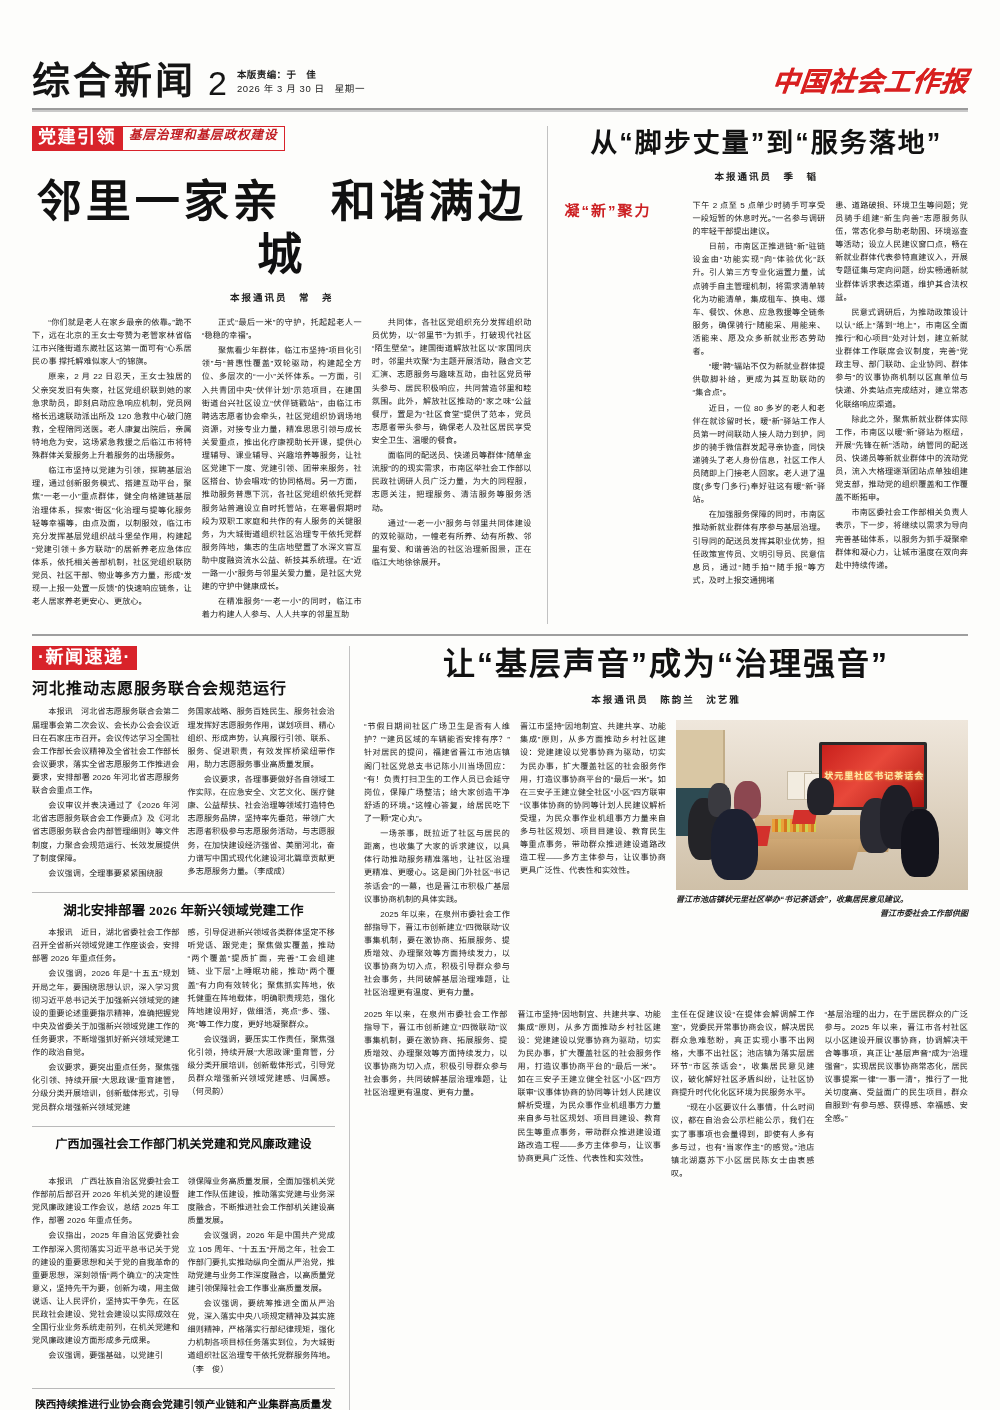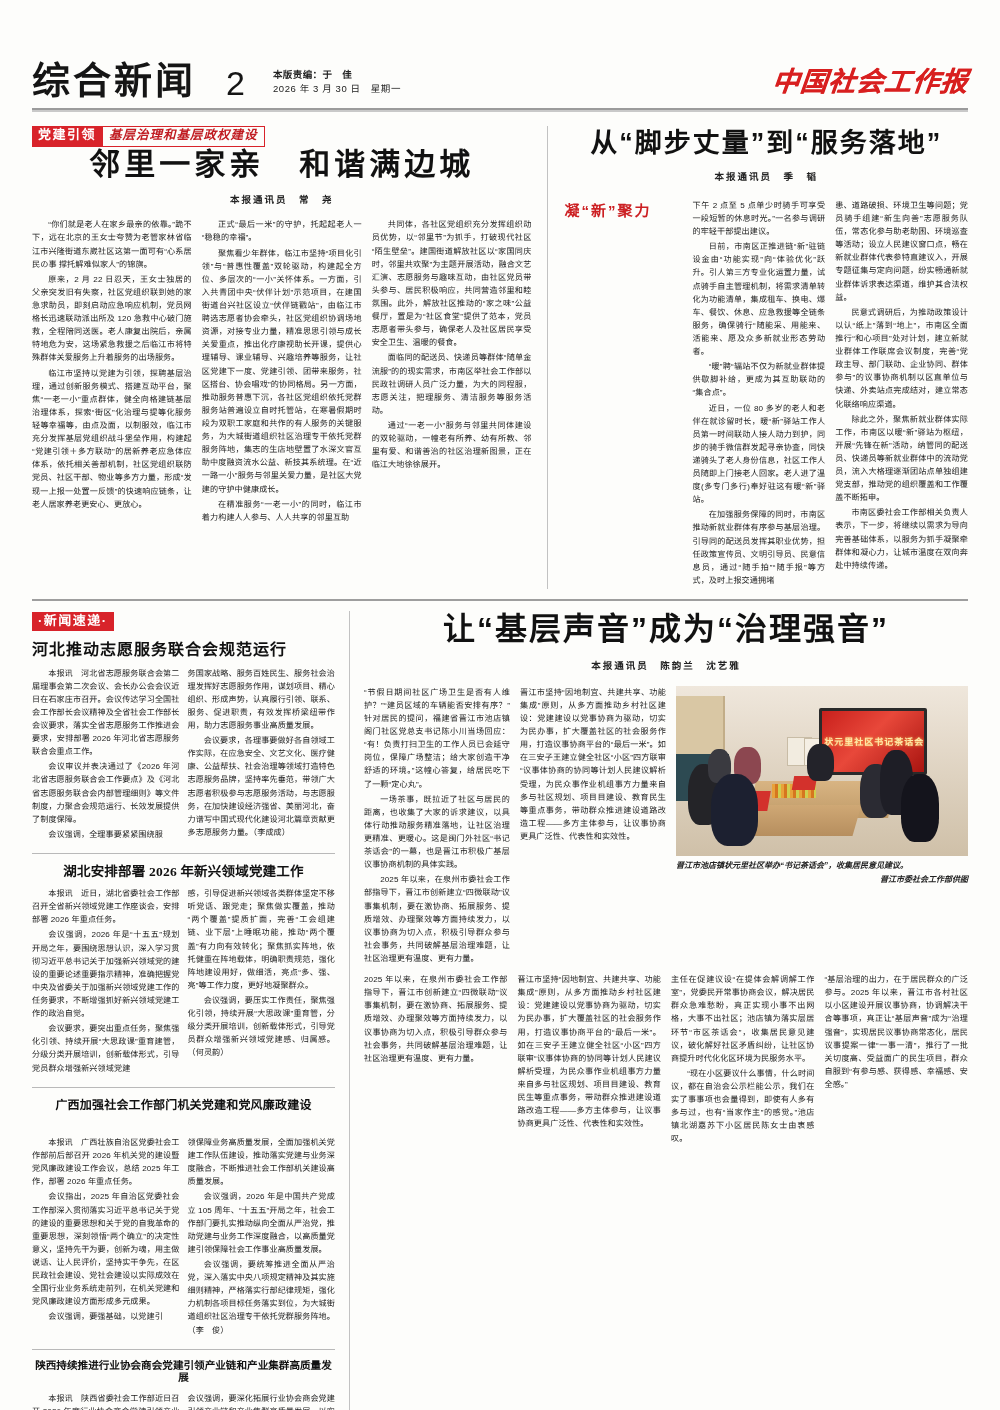--- a/index.html
+++ b/index.html
@@ -21,21 +21,21 @@
   }
 
   
   .masthead{
     display:flex;
     align-items:flex-end;
     justify-content:space-between;
     padding-top:38px;
     height:62px;
   }
-  .mast-left{display:flex;align-items:flex-end;gap:28px;}
+  .mast-left{display:flex;align-items:flex-end;gap:10px;}
   .mast-title{
     font-family:"Liberation Sans","DejaVu Sans",sans-serif;
     font-size:38px;
     font-weight:700;
     letter-spacing:3px;
     line-height:1;
     color:#151515;
   }
   .mast-pageno{
     font-family:"Liberation Sans","DejaVu Sans",sans-serif;
@@ -85,21 +85,21 @@
     letter-spacing:2px;
     margin-top:9px;
     font-weight:700;
   }
   .redtag{
     display:inline-block;
     background:#d8232a;
     color:#fff;
     font-family:"Liberation Sans","DejaVu Sans",sans-serif;
     font-weight:700;
-    font-size:13px;
+    font-size:18px;
     letter-spacing:1.5px;
     padding:2px 6px 3px 6px;
     line-height:1.1;
   }
   .redtag-outline{
     display:inline-block;
     border:1.5px solid #d8232a;
     color:#c01c22;
     font-family:"Liberation Serif","DejaVu Serif",serif;
     font-weight:700;
@@ -136,21 +136,21 @@
   .cols > .col{flex:1;}
   .gap8{width:8px;}
   .gap10{width:10px;}
 
   
   .top{display:flex;margin-top:14px;}
   .top-left{width:500px;}
   .top-right{width:404px;}
   .top-sep{width:1px;background:#c2c2c2;margin:0 16px;}
 
-  .hl-1{font-size:31px;letter-spacing:4px;margin-top:0;}
+  .hl-1{font-size:45px;letter-spacing:4px;margin-top:24px;}
   .hl-2{font-size:27px;letter-spacing:2px;margin-top:2px;}
 
   
   .mid{display:flex;margin-top:6px;}
   .mid-left{width:318px;}
   .mid-right{width:634px;}
   .mid-sep{width:1px;background:#c2c2c2;margin:0 14px;}
   .hl-3{font-size:32px;letter-spacing:2px;}
   .hl-sm{
     font-family:"Liberation Serif","DejaVu Serif",serif;

